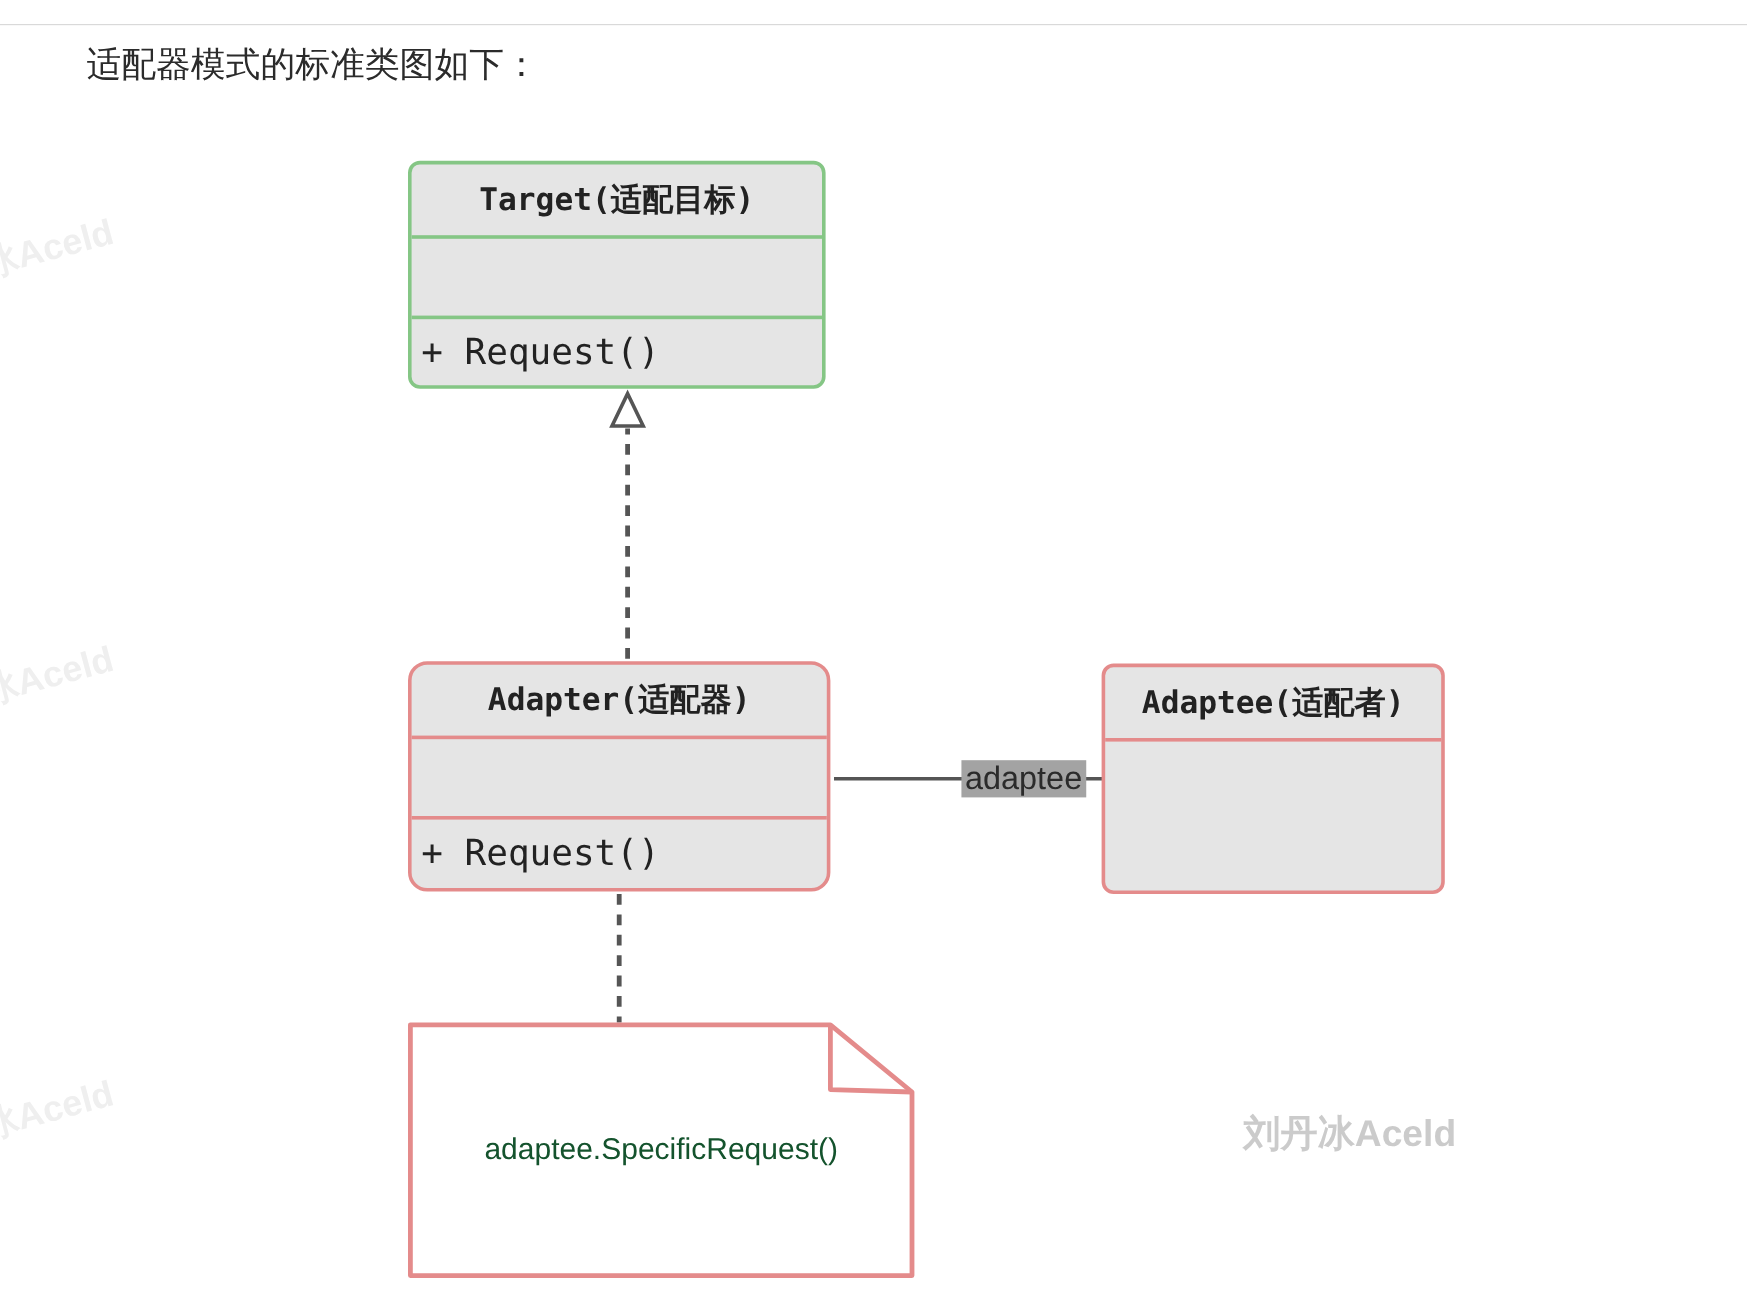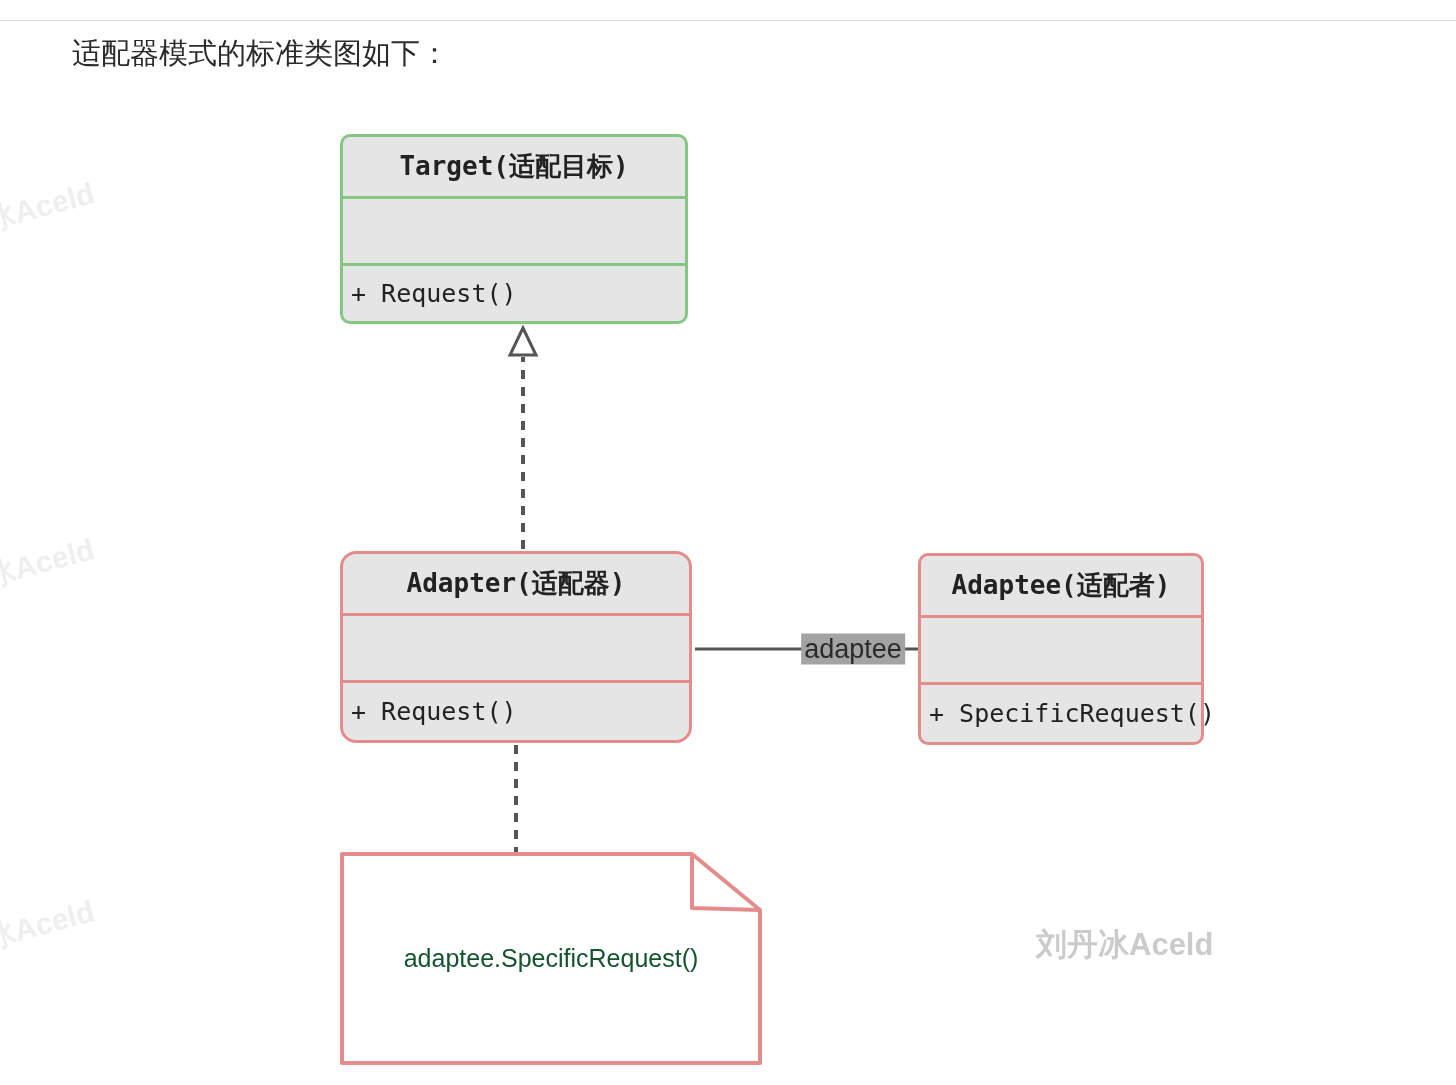--- a/index.html
+++ b/index.html
@@ -50,21 +50,21 @@
     flex: 0 0 auto;
   }
   .uml-methods {
     flex: 1 1 auto;
     border-top: 3px solid;
     border-top-color: inherit;
     display: flex;
     align-items: center;
     padding-left: 8px;
     font-family: "DejaVu Sans Mono", "Liberation Mono", monospace;
-    font-size: 25px;
+    font-size: 30px;
     color: #222222;
     white-space: nowrap;
   }
   #box-target  { left: 340px; top: 113px; width: 348px; height: 190px; }
   #box-adapter { left: 340px; top: 530px; width: 352px; height: 192px; border-radius: 16px; }
   #box-adaptee { left: 918px; top: 532px; width: 286px; height: 192px; }
 
   
   #connectors {
     position: absolute;
@@ -144,21 +144,20 @@
 
   <div class="uml-box" id="box-adapter" style="border-color: rgb(228, 139, 139);">
     <div class="uml-title">Adapter(适配器)</div>
     <div class="uml-attrs"></div>
     <div class="uml-methods">+ Request()</div>
   </div>
 
   <div class="uml-box" id="box-adaptee" style="border-color: rgb(228, 139, 139);">
     <div class="uml-title">Adaptee(适配者)</div>
     <div class="uml-attrs"></div>
-    <div class="uml-methods">+ SpecificRequest()</div>
   </div>
 
   <div class="assoc-label">adaptee</div>
 
   <div class="note-text">adaptee.SpecificRequest()</div>
 
   <div class="watermark-main">刘丹冰Aceld</div>
   <div class="watermark-side" id="wm-side-1">刘丹冰Aceld</div>
   <div class="watermark-side" id="wm-side-2">刘丹冰Aceld</div>
   <div class="watermark-side" id="wm-side-3">刘丹冰Aceld</div>

